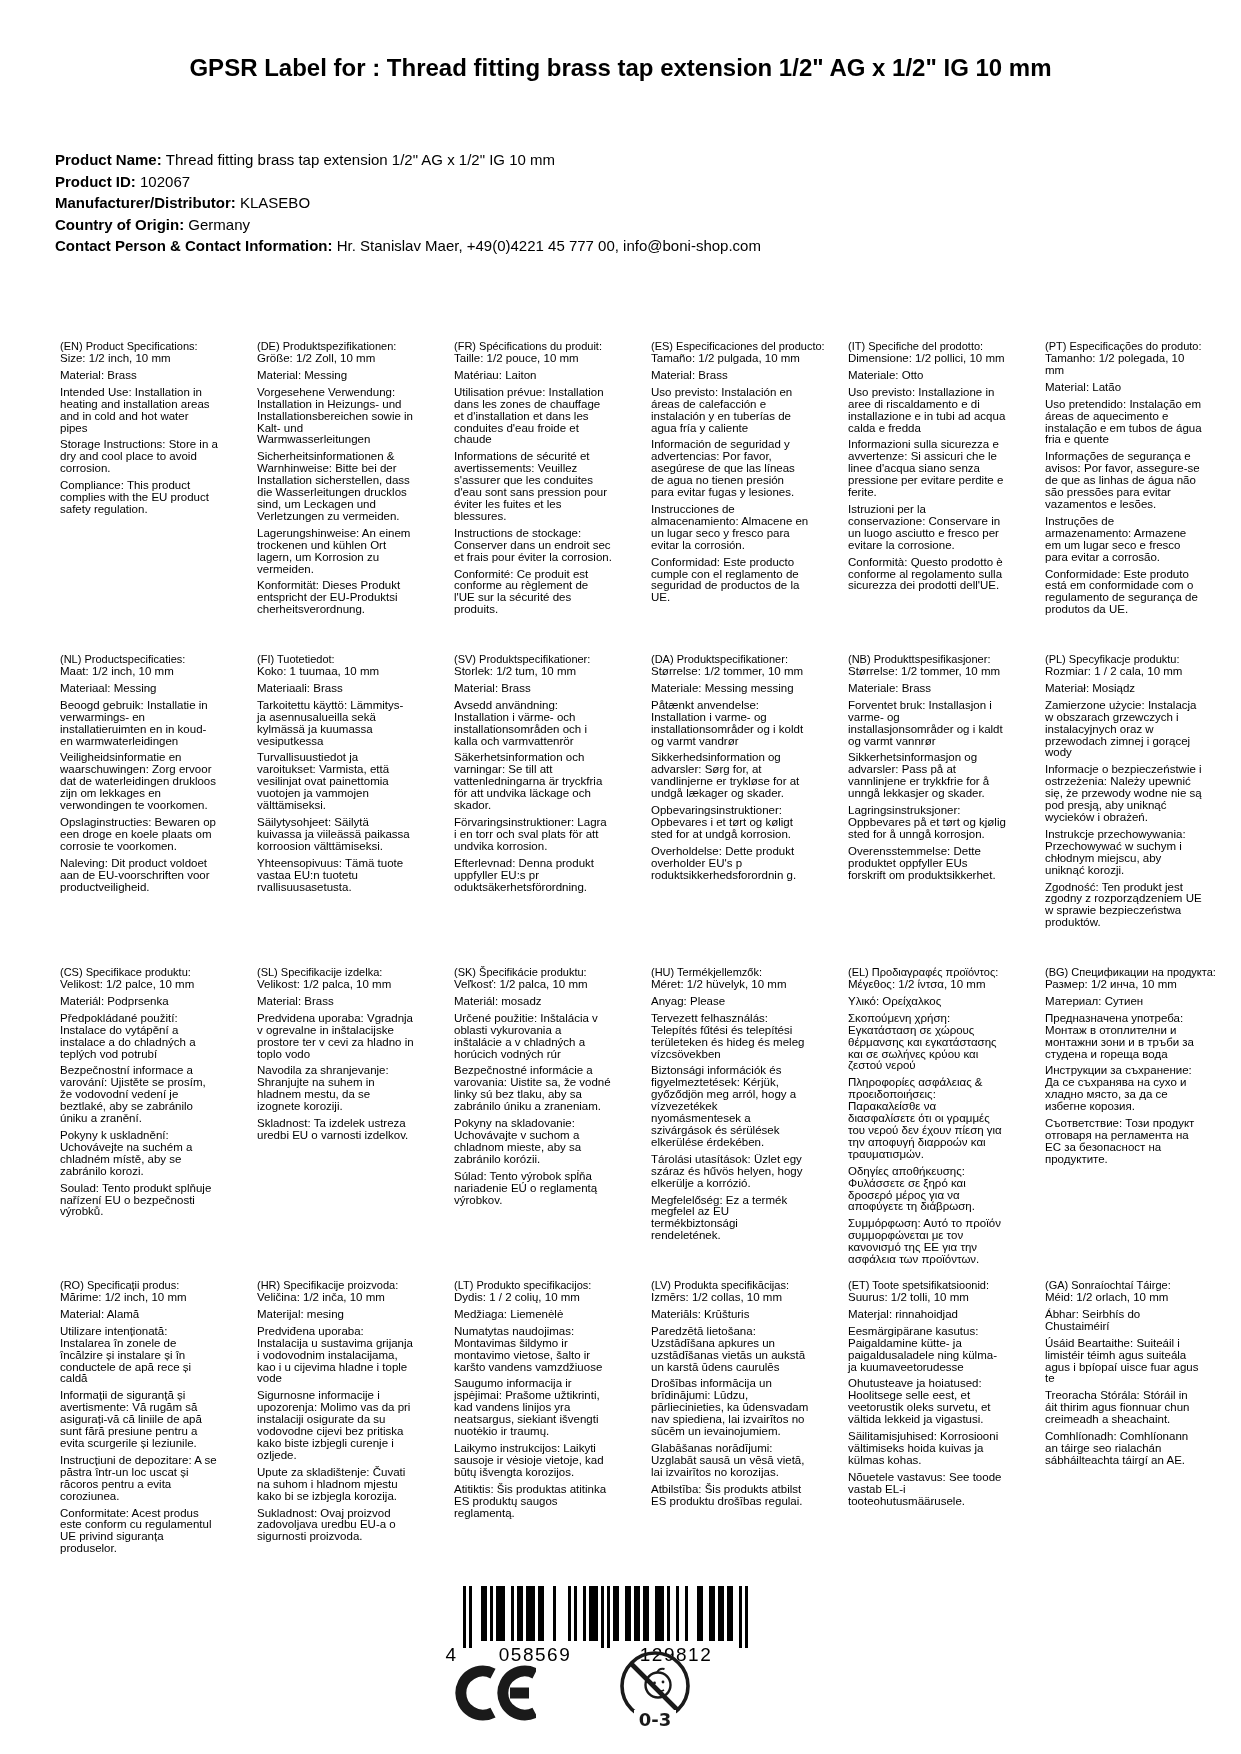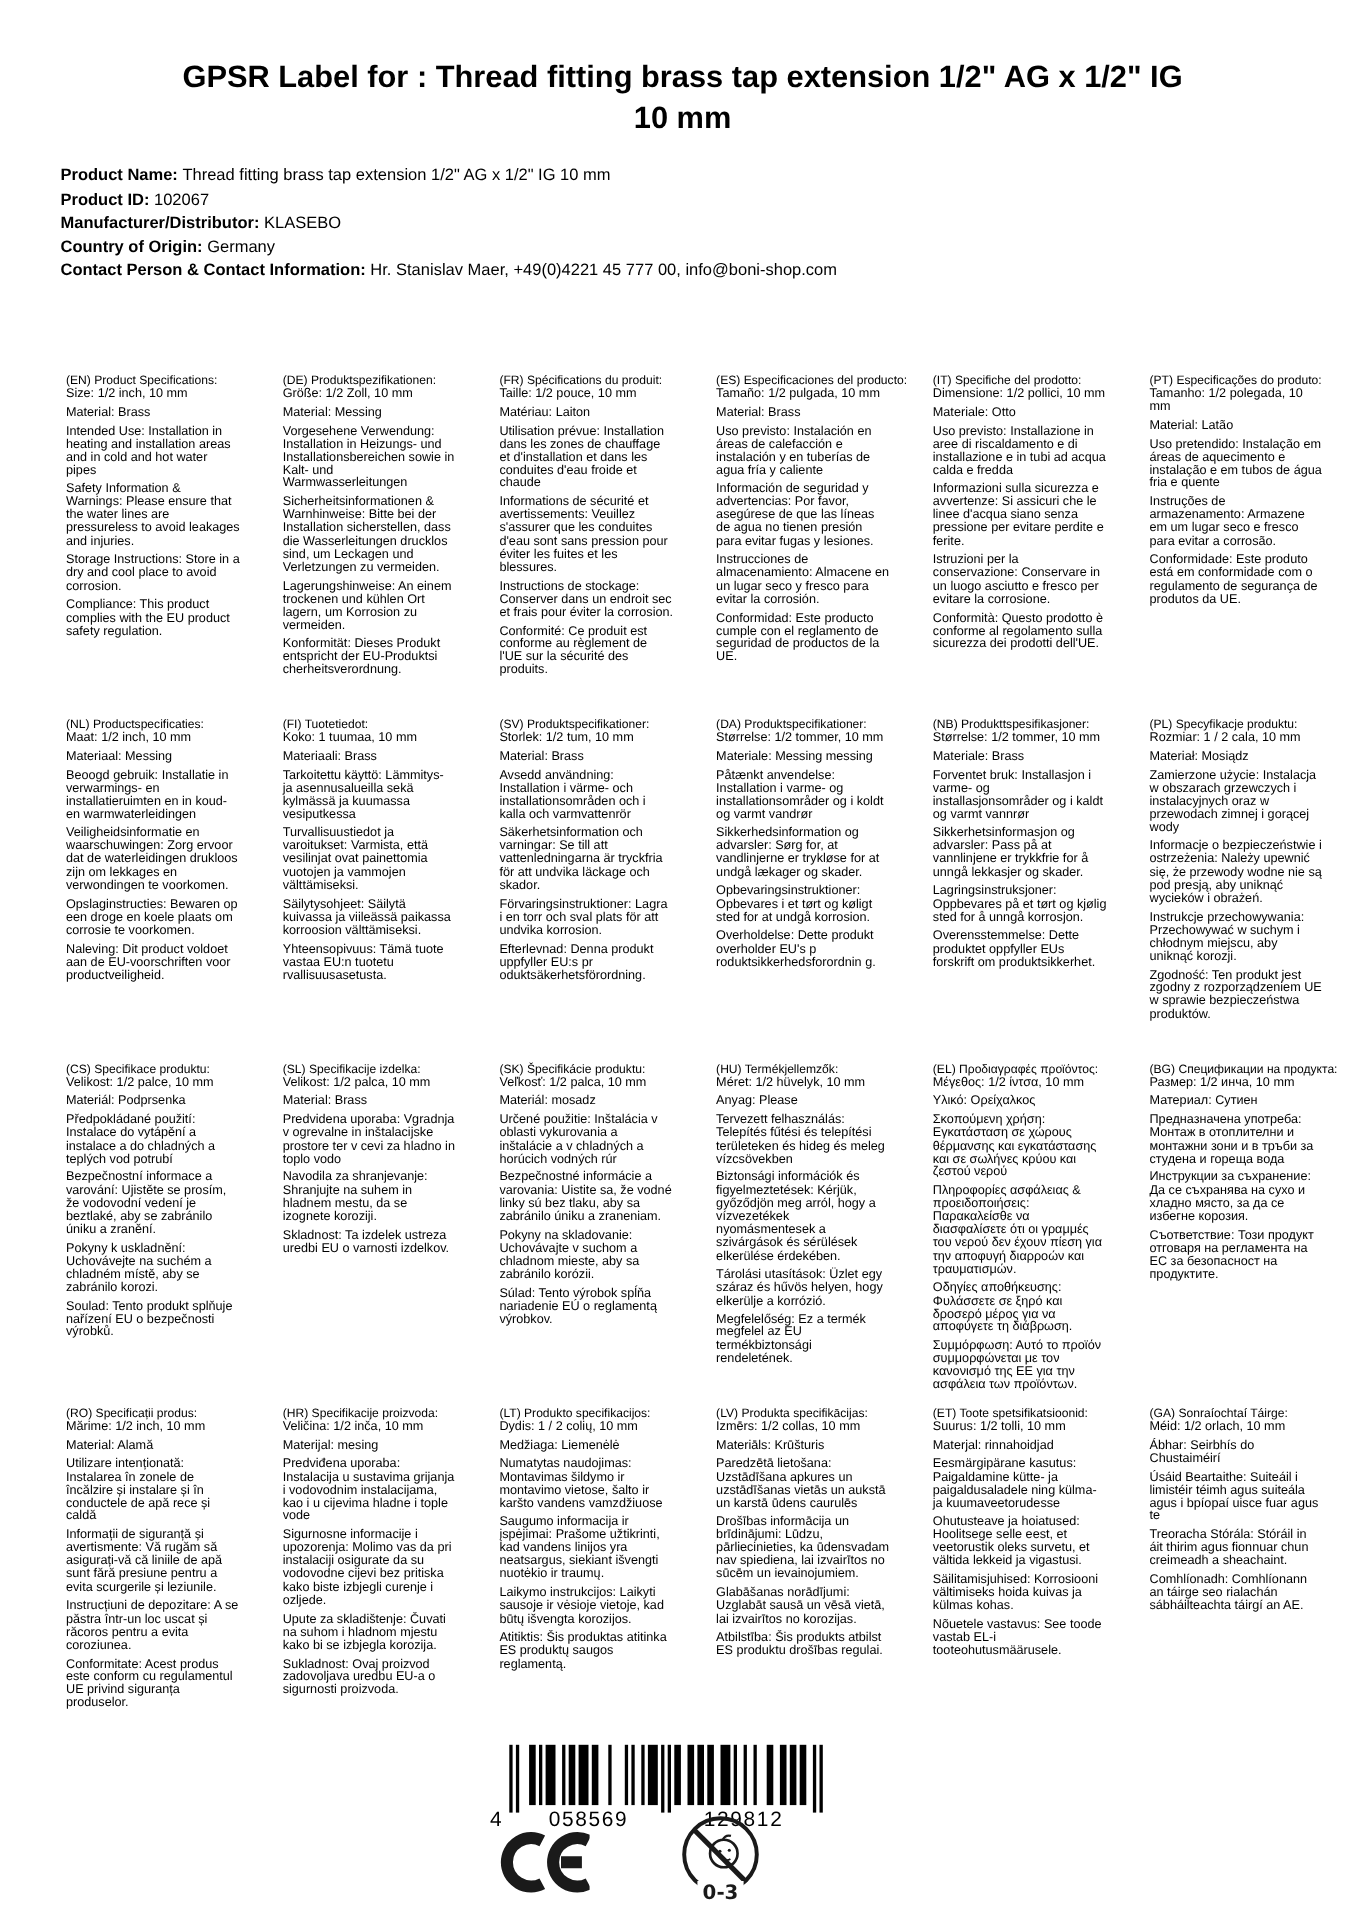--- a/index.html
+++ b/index.html
@@ -3,21 +3,21 @@
 <meta charset="utf-8">
 <style>
   * { margin:0; padding:0; box-sizing:border-box; }
   html,body { background:#fff; }
   body {
     width:1241px; height:1754px; position:relative;
     font-family:"Liberation Sans", sans-serif; color:#000; overflow:hidden;
   }
   .title {
     position:absolute; top:52px; left:50%; transform:translateX(-50%);
-    width:930px; text-align:center; font-size:28px; font-weight:bold; line-height:1.32;
+    width:930px; text-align:center; font-size:24px; font-weight:bold; line-height:1.32;
   }
   .product-info { position:absolute; left:55px; top:149px; font-size:15px; line-height:21.5px; }
   .info-label { font-weight:bold; }
   .specs-grid {
     position:absolute; left:60px; top:340px;
     display:grid; grid-template-columns:repeat(6,197px); grid-template-rows:repeat(4,313px);
   }
   .spec-block { overflow:visible; }
   .spec-header { font-weight:normal; font-size:11px; line-height:12px; white-space:nowrap; margin-bottom:1px; }
   .spec-par { font-size:11.5px; line-height:11.9px; margin:0 0 5px 0; width:158px; }
@@ -42,21 +42,20 @@
     <div class="info-row"><span class="info-label">Country of Origin:</span><span class="info-value">&nbsp;Germany</span></div>
     <div class="info-row"><span class="info-label">Contact Person &amp; Contact Information:</span><span class="info-value">&nbsp;Hr. Stanislav Maer, +49(0)4221 45 777 00, info@boni-shop.com</span></div>
   </div>
 
 <div class="specs-grid">
     <div class="spec-block">
       <div class="spec-header">(EN) Product Specifications:</div>
       <p class="spec-par">Size: 1/2 inch, 10 mm</p>
       <p class="spec-par">Material: Brass</p>
       <p class="spec-par">Intended Use: Installation in heating and installation areas and in cold and hot water pipes</p>
-      <p class="spec-par">Safety Information &amp; Warnings: Please ensure that the water lines are pressureless to avoid leakages and injuries.</p>
       <p class="spec-par">Storage Instructions: Store in a dry and cool place to avoid corrosion.</p>
       <p class="spec-par">Compliance: This product complies with the EU product safety regulation.</p>
     </div>
     <div class="spec-block">
       <div class="spec-header">(DE) Produktspezifikationen:</div>
       <p class="spec-par">Größe: 1/2 Zoll, 10 mm</p>
       <p class="spec-par">Material: Messing</p>
       <p class="spec-par">Vorgesehene Verwendung: Installation in Heizungs- und Installationsbereichen sowie in Kalt- und Warmwasserleitungen</p>
       <p class="spec-par">Sicherheitsinformationen &amp; Warnhinweise: Bitte bei der Installation sicherstellen, dass die Wasserleitungen drucklos sind, um Leckagen und Verletzungen zu vermeiden.</p>
       <p class="spec-par">Lagerungshinweise: An einem trockenen und kühlen Ort lagern, um Korrosion zu vermeiden.</p>
@@ -87,20 +86,21 @@
       <p class="spec-par">Uso previsto: Installazione in aree di riscaldamento e di installazione e in tubi ad acqua calda e fredda</p>
       <p class="spec-par">Informazioni sulla sicurezza e avvertenze: Si assicuri che le linee d'acqua siano senza pressione per evitare perdite e ferite.</p>
       <p class="spec-par">Istruzioni per la conservazione: Conservare in un luogo asciutto e fresco per evitare la corrosione.</p>
       <p class="spec-par">Conformità: Questo prodotto è conforme al regolamento sulla sicurezza dei prodotti dell'UE.</p>
     </div>
     <div class="spec-block">
       <div class="spec-header">(PT) Especificações do produto:</div>
       <p class="spec-par">Tamanho: 1/2 polegada, 10 mm</p>
       <p class="spec-par">Material: Latão</p>
       <p class="spec-par">Uso pretendido: Instalação em áreas de aquecimento e instalação e em tubos de água fria e quente</p>
+      <p class="spec-par">Informações de segurança e avisos: Por favor, assegure-se de que as linhas de água não são pressões para evitar vazamentos e lesões.</p>
       <p class="spec-par">Instruções de armazenamento: Armazene em um lugar seco e fresco para evitar a corrosão.</p>
       <p class="spec-par">Conformidade: Este produto está em conformidade com o regulamento de segurança de produtos da UE.</p>
     </div>
     <div class="spec-block">
       <div class="spec-header">(NL) Productspecificaties:</div>
       <p class="spec-par">Maat: 1/2 inch, 10 mm</p>
       <p class="spec-par">Materiaal: Messing</p>
       <p class="spec-par">Beoogd gebruik: Installatie in verwarmings- en installatieruimten en in koud- en warmwaterleidingen</p>
       <p class="spec-par">Veiligheidsinformatie en waarschuwingen: Zorg ervoor dat de waterleidingen drukloos zijn om lekkages en verwondingen te voorkomen.</p>
       <p class="spec-par">Opslaginstructies: Bewaren op een droge en koele plaats om corrosie te voorkomen.</p>

